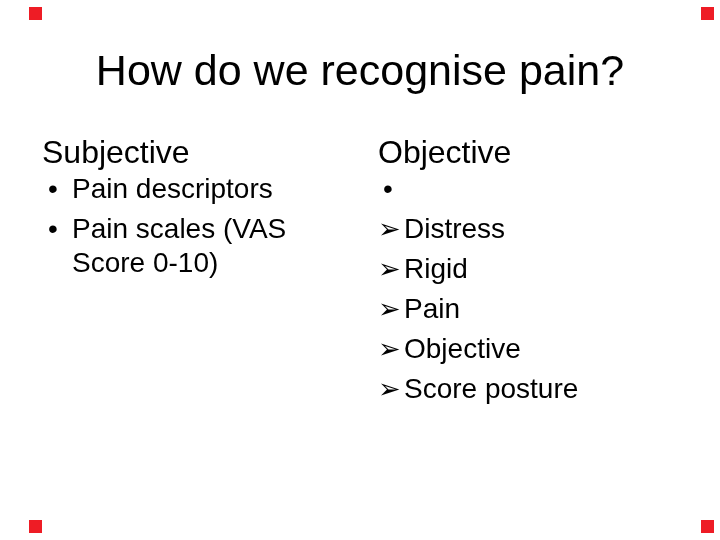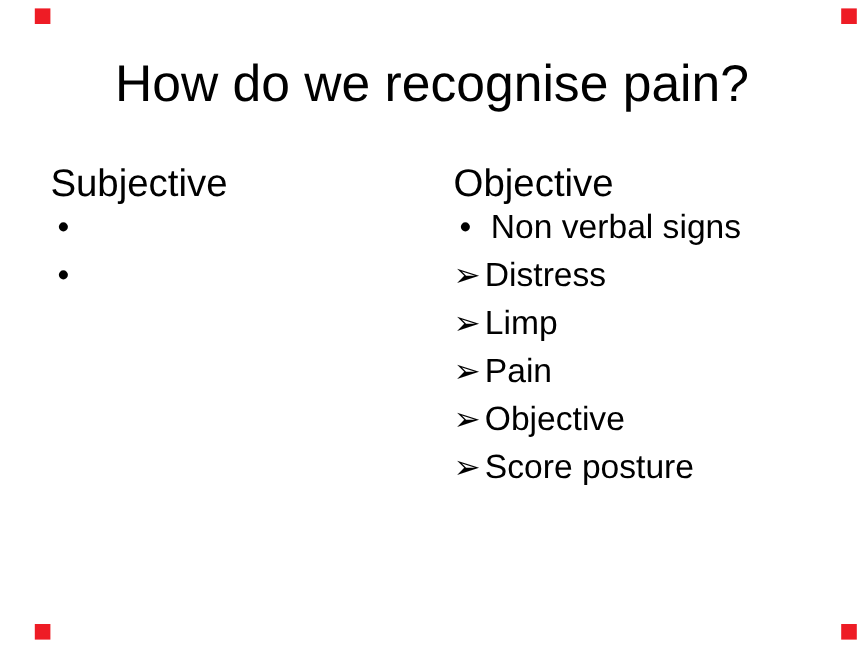--- a/index.html
+++ b/index.html
@@ -95,41 +95,42 @@
   <div class="corner bl"></div>
   <div class="corner br"></div>
 
   <div class="title">How do we recognise pain?</div>
 
   <div class="col left">
     <div class="col-header">Subjective</div>
     <ul class="items">
       <li>
         <span class="bullet dot">•</span>
+        <span class="item-text">Pain descriptors</span>
       </li>
       <li>
         <span class="bullet dot">•</span>
+        <span class="item-text">Pain scales (VAS Score 0-10)</span>
       </li>
     </ul>
   </div>
 
   <div class="col right">
     <div class="col-header">Objective</div>
     <ul class="items">
       <li>
         <span class="bullet dot">•</span>
-        <span class="item-text">Non verbal signs</span>
       </li>
       <li>
         <span class="bullet arrow">➢</span>
         <span class="item-text">Distress</span>
       </li>
       <li>
         <span class="bullet arrow">➢</span>
-        <span class="item-text">Limp</span>
+        <span class="item-text">Rigid</span>
       </li>
       <li>
         <span class="bullet arrow">➢</span>
         <span class="item-text">Pain</span>
       </li>
       <li>
         <span class="bullet arrow">➢</span>
         <span class="item-text">Objective</span>
       </li>
       <li>

